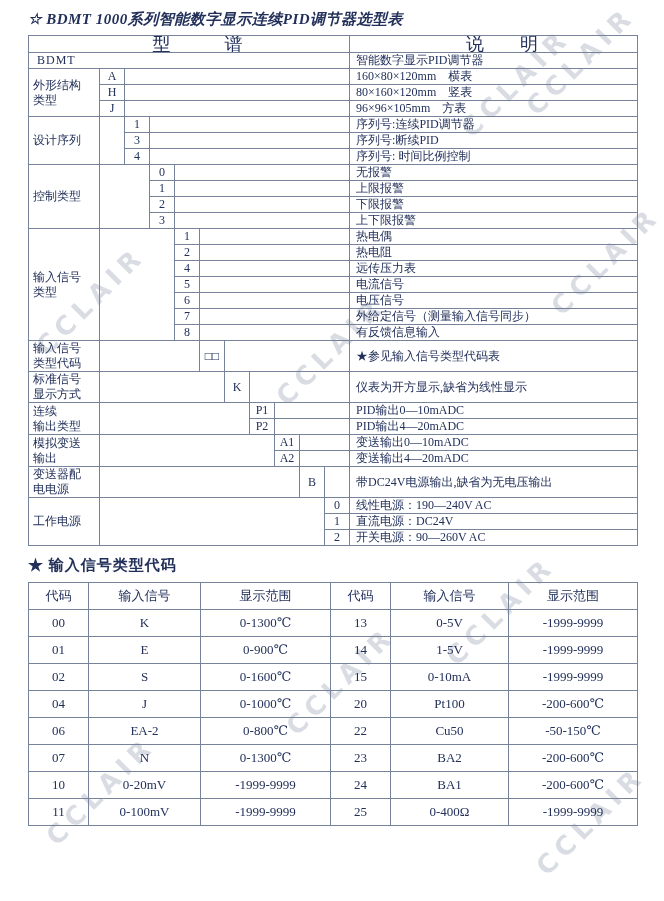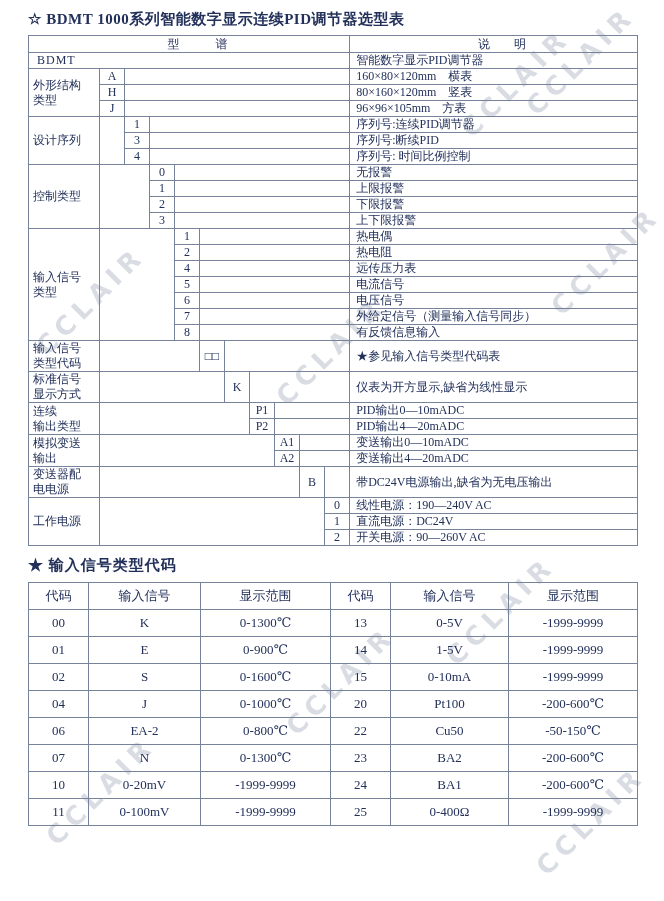--- a/index.html
+++ b/index.html
@@ -11,31 +11,31 @@
   }
   .watermark-layer { position:absolute; inset:0; z-index:0; pointer-events:none; }
   .wm {
     position:absolute; white-space:nowrap;
     font-family:"DejaVu Sans","Liberation Sans",sans-serif;
     font-weight:bold; font-size:26px; letter-spacing:6px;
     color:rgba(156,165,181,0.38);
     transform:rotate(-45deg); transform-origin:0 0;
   }
   .page { position:relative; z-index:1; padding:8px 0 0 28px; }
-  .title { font-size:15px; font-weight:bold; letter-spacing:0.5px; margin:2px 12px 6px 0; }
+  .title { font-size:15px; font-weight:bold; letter-spacing:0.5px; margin:2px 12px 6px 0;font-style:italic; }
   .title2 { font-size:15px; font-weight:bold; letter-spacing:1px; margin:10px 2px 7px 0; }
 
   table { border-collapse:collapse; table-layout:fixed; width:610px; }
 
   .sel-table td {
     border:1px solid #76839b; font-size:12px; line-height:15px;
     height:15px; padding:0 3px; vertical-align:middle;
     overflow:hidden; white-space:nowrap;
   }
-  .sel-table .hdr { text-align:center; font-size:12px; height:17px;padding-left:20px; }
+  .sel-table .hdr { text-align:center; font-size:18px; height:17px;padding-left:20px; }
   .sel-table .model { text-align:left; padding-left:8px; letter-spacing:1px; }
   .sel-table td.label { padding-left:4px; white-space:normal;margin-left:16px; }
   .sel-table td.code { text-align:center; padding:0; }
   .sel-table td.desc { padding-left:6px; }
   .sel-table td.gap, .sel-table td.after { padding:0; }
 
   .code-table th, .code-table td {
     border:1px solid #76839b; text-align:center; vertical-align:middle;
     font-size:13px; font-weight:normal; height:27px; padding:0 2px;
   }

